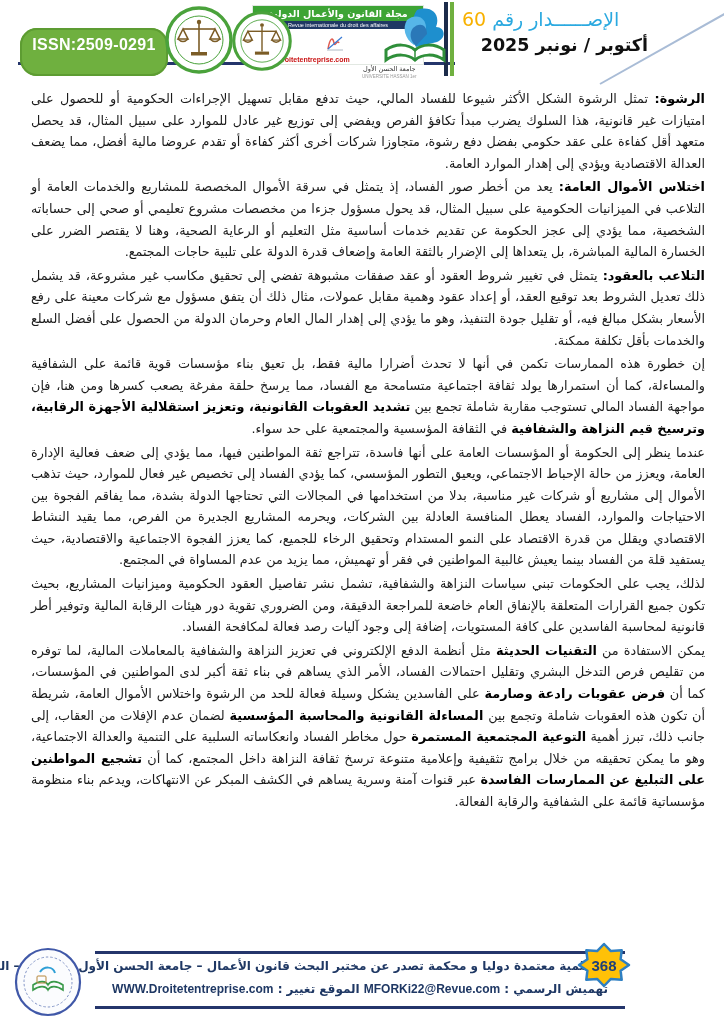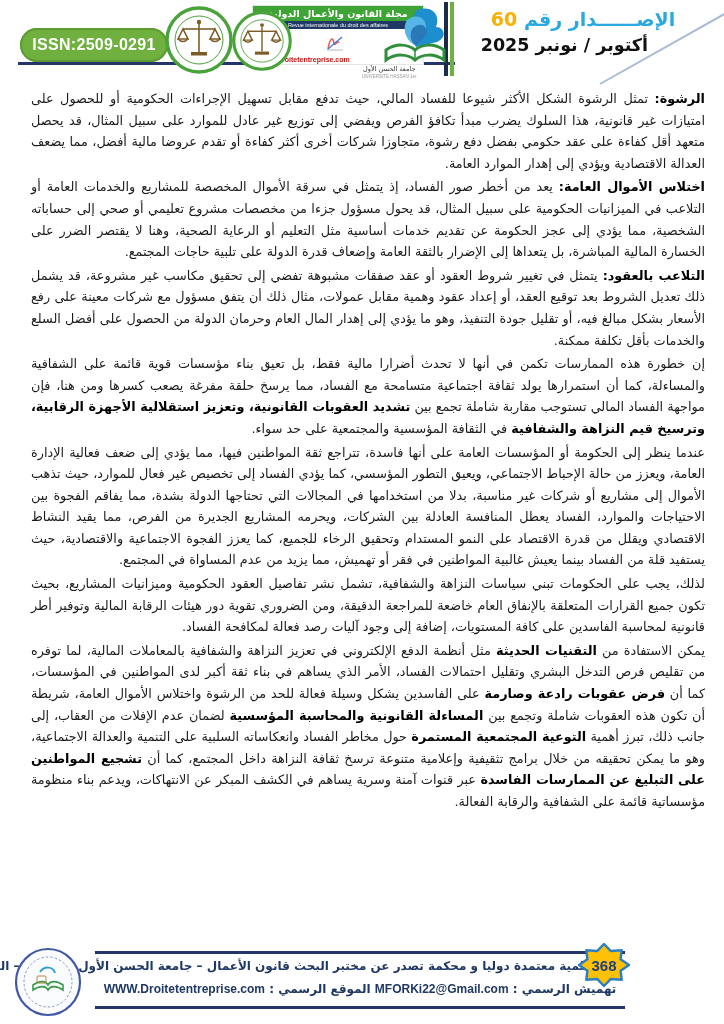--- a/index.html
+++ b/index.html
@@ -4,21 +4,21 @@
 <style>
   html,body{margin:0;padding:0;}
   body{
     width:724px;height:1024px;position:relative;overflow:hidden;
     background:#ffffff;font-family:"DejaVu Sans",sans-serif;
   }
   
   .header{position:absolute;top:0;left:0;width:724px;height:86px;}
   .header-underline{position:absolute;left:18px;top:62px;width:437px;height:3px;background:#24356b;}
   .issn-pill{
-    position:absolute;left:20px;top:28px;width:148px;height:34px;border-radius:17px;
+    position:absolute;left:20px;top:28px;width:148px;height:48px;border-radius:17px;
     background:#6fb03f;color:#fff;font-family:"Liberation Sans",sans-serif;
     font-weight:bold;font-size:16px;line-height:34px;text-align:center;letter-spacing:.3px;
     box-shadow:0 0 0 2px #5d9c32 inset;
   }
   .logo-circle{position:absolute;z-index:3;}
   .logo-circle.one{left:165px;top:6px;width:68px;height:68px;}
   .logo-circle.two{left:232px;top:11px;width:60px;height:60px;}
   .banner{
     position:absolute;left:253px;top:6px;width:170px;height:58px;z-index:2;
     background:#fff;box-shadow:0 0 0 1px #e2e8e2;
@@ -38,21 +38,21 @@
   .banner-url{
     height:9px;font-size:7px;font-weight:bold;color:#c91414;line-height:9px;
     padding-left:6px;font-family:"Liberation Sans",sans-serif;
   }
   .bird-logo{position:absolute;left:383px;top:6px;z-index:4;}
   .vbar{position:absolute;top:2px;height:74px;width:4px;}
   .vbar.navy{left:444px;background:#1c2b4a;}
   .vbar.green{left:450px;background:#6fb03f;}
   .issue-block{position:absolute;left:462px;top:6px;width:258px;direction:rtl;z-index:2;}
   .issue-line{
-    text-align:center;padding-right:16px;font-weight:bold;font-size:19px;color:#2aa9e0;
+    text-align:left;padding-right:16px;font-weight:normal;font-size:19px;color:#2aa9e0;
     line-height:26px;white-space:nowrap;
   }
   .issue-number{color:#f8b100;}
   .date-line{
     text-align:right;padding-right:72px;font-weight:bold;font-size:17.5px;color:#101010;
     line-height:26px;white-space:nowrap;
   }
   .diag{position:absolute;left:588px;top:6px;z-index:1;}
   
   .article{
@@ -175,22 +175,22 @@
     <p class="para"><span>لذلك، يجب على الحكومات تبني سياسات النزاهة والشفافية، تشمل نشر تفاصيل العقود الحكومية وميزانيات المشاريع، بحيث تكون جميع القرارات المتعلقة بالإنفاق العام خاضعة للمراجعة الدقيقة، ومن الضروري تقوية دور هيئات الرقابة المالية وتوفير أطر قانونية لمحاسبة الفاسدين على كافة المستويات، إضافة إلى وجود آليات رصد فعالة لمكافحة الفساد.</span></p>
     <p class="para"><span>يمكن الاستفادة من </span><span class="bold">التقنيات الحديثة</span><span> مثل أنظمة الدفع الإلكتروني في تعزيز النزاهة والشفافية بالمعاملات المالية، لما توفره من تقليص فرص التدخل البشري وتقليل احتمالات الفساد، الأمر الذي يساهم في بناء ثقة أكبر لدى المواطنين في المؤسسات، كما أن </span><span class="bold">فرض عقوبات رادعة وصارمة</span><span> على الفاسدين يشكل وسيلة فعالة للحد من الرشوة واختلاس الأموال العامة، شريطة أن تكون هذه العقوبات شاملة وتجمع بين </span><span class="bold">المساءلة القانونية والمحاسبة المؤسسية</span><span> لضمان عدم الإفلات من العقاب، إلى جانب ذلك، تبرز أهمية </span><span class="bold">التوعية المجتمعية المستمرة</span><span> حول مخاطر الفساد وانعكاساته السلبية على التنمية والعدالة الاجتماعية، وهو ما يمكن تحقيقه من خلال برامج تثقيفية وإعلامية متنوعة ترسخ ثقافة النزاهة داخل المجتمع، كما أن </span><span class="bold">تشجيع المواطنين على التبليغ عن الممارسات الفاسدة</span><span> عبر قنوات آمنة وسرية يساهم في الكشف المبكر عن الانتهاكات، ويدعم بناء منظومة مؤسساتية قائمة على الشفافية والرقابة الفعالة.</span></p>
   </div>
 
 <div class="footer-rule top"></div>
 
 <div class="footer-text l1">مجلة علمية معتمدة  دوليا و محكمة تصدر عن مختبر البحث قانون الأعمال – جامعة الحسن الأول – سطات – المغرب</div>
 
 <div class="footer-text l2">
   <span>تهميش الرسمي :</span>
-  <span class="latin">MFORKi22@Gmail.com</span>
-  <span>الموقع الرسمي :</span>
+  <span class="latin">MFORKi22@Revue.com</span>
+  <span>الموقع تغيير :</span>
   <span class="latin">WWW.Droitetentreprise.com</span>
 </div>
 
 <div class="footer-rule bottom"></div>
 
 <div class="page-badge">
   <svg width="54" height="46" viewBox="0 0 54 46">
     <polygon points="52,23 43.6,28.7 44.7,37.8 33.9,36.9 27,44 20.1,36.9 9.3,37.8 10.4,28.7 2,23 10.4,17.3 9.3,8.2 20.1,9.1 27,2 33.9,9.1 44.7,8.2 43.6,17.3" fill="#ffc107" stroke="#2e7fc2" stroke-width="2.5" stroke-linejoin="round"></polygon>
     <text x="27" y="28.5" text-anchor="middle" font-size="15" font-weight="bold" fill="#1d3f7a">368</text>
   </svg>

